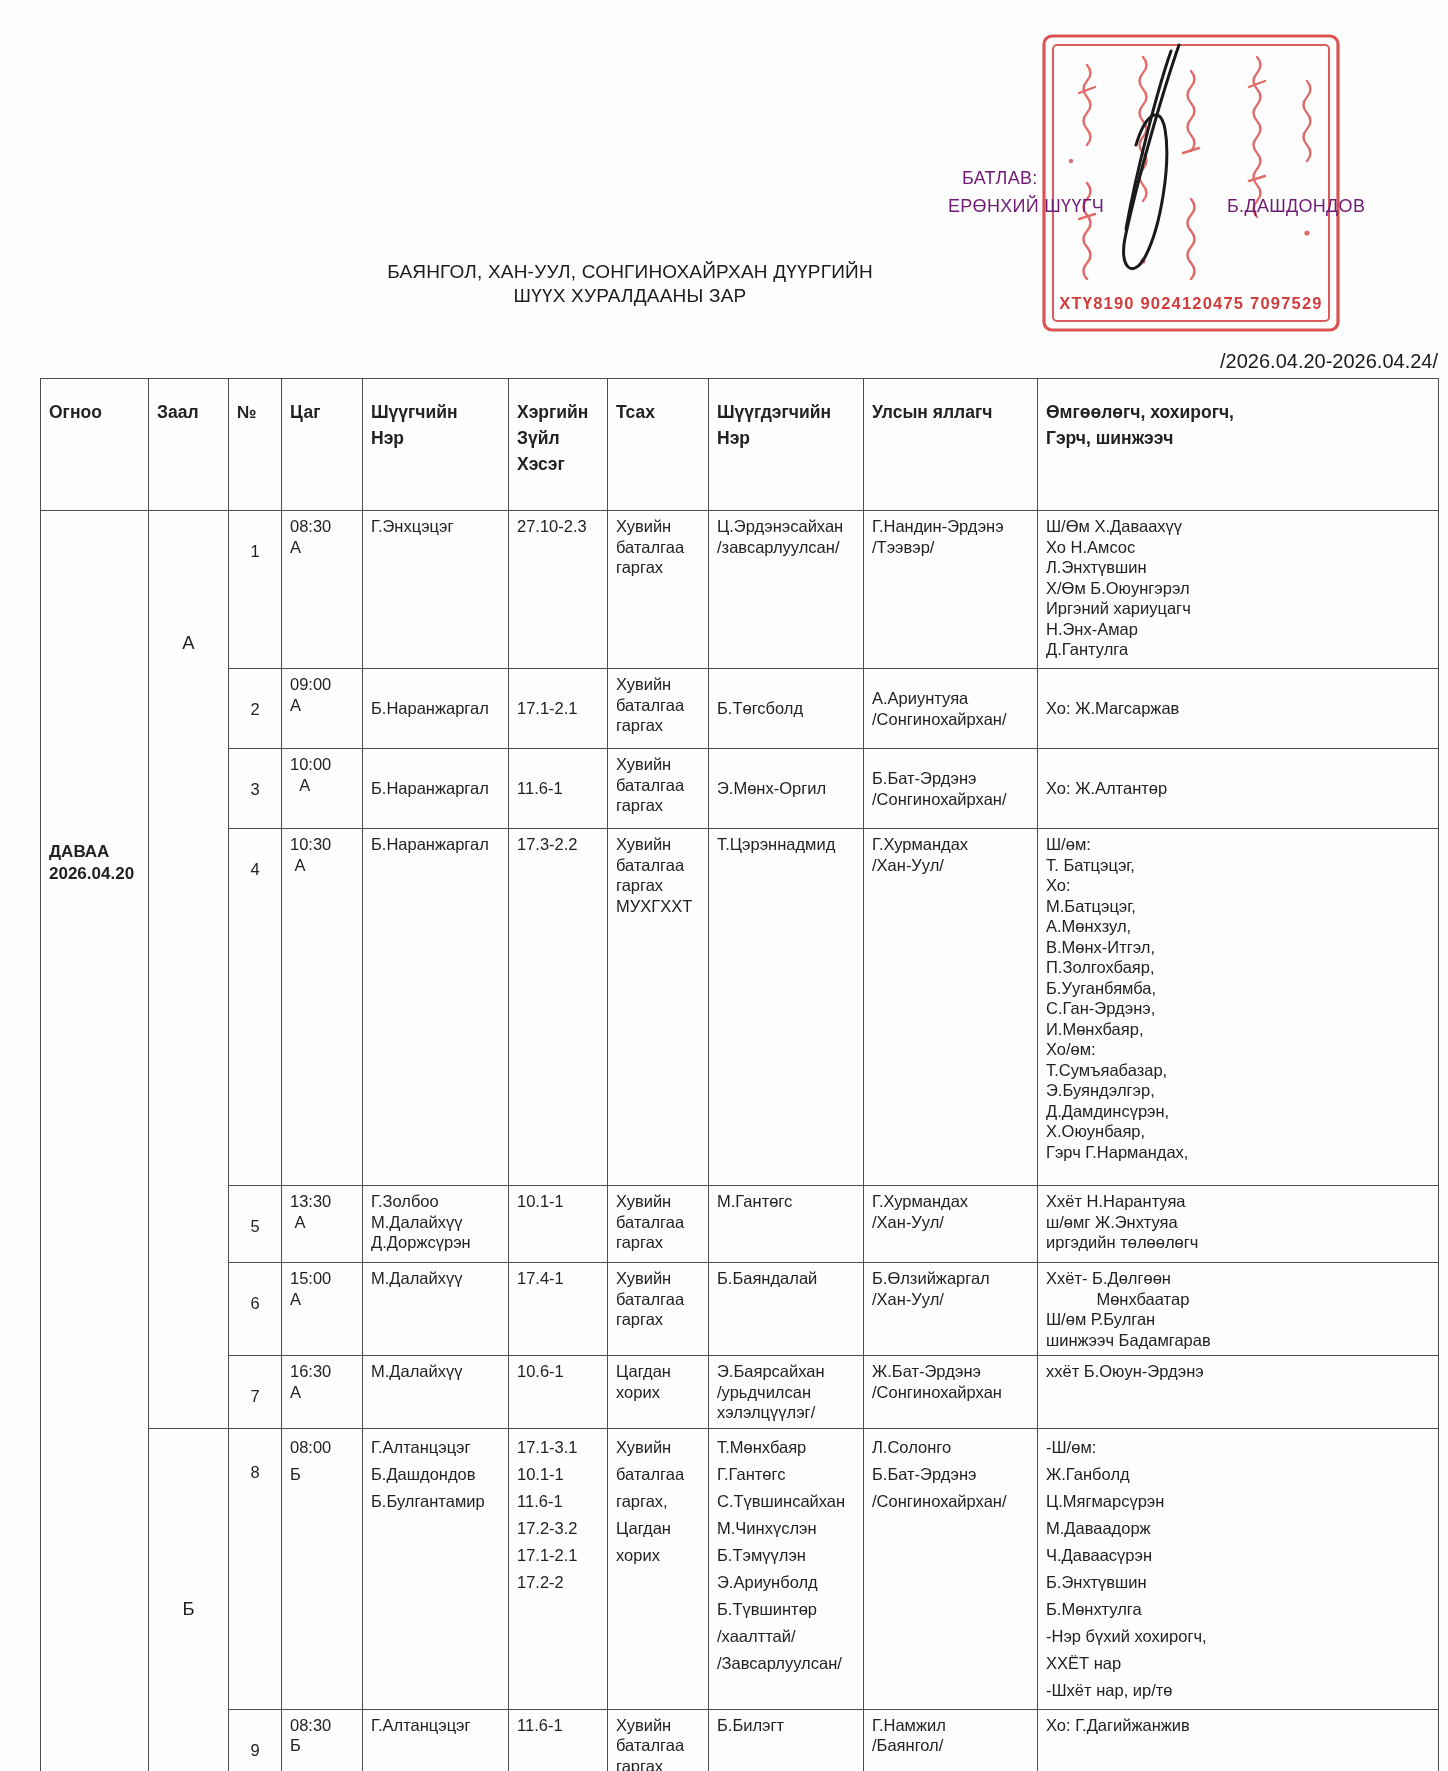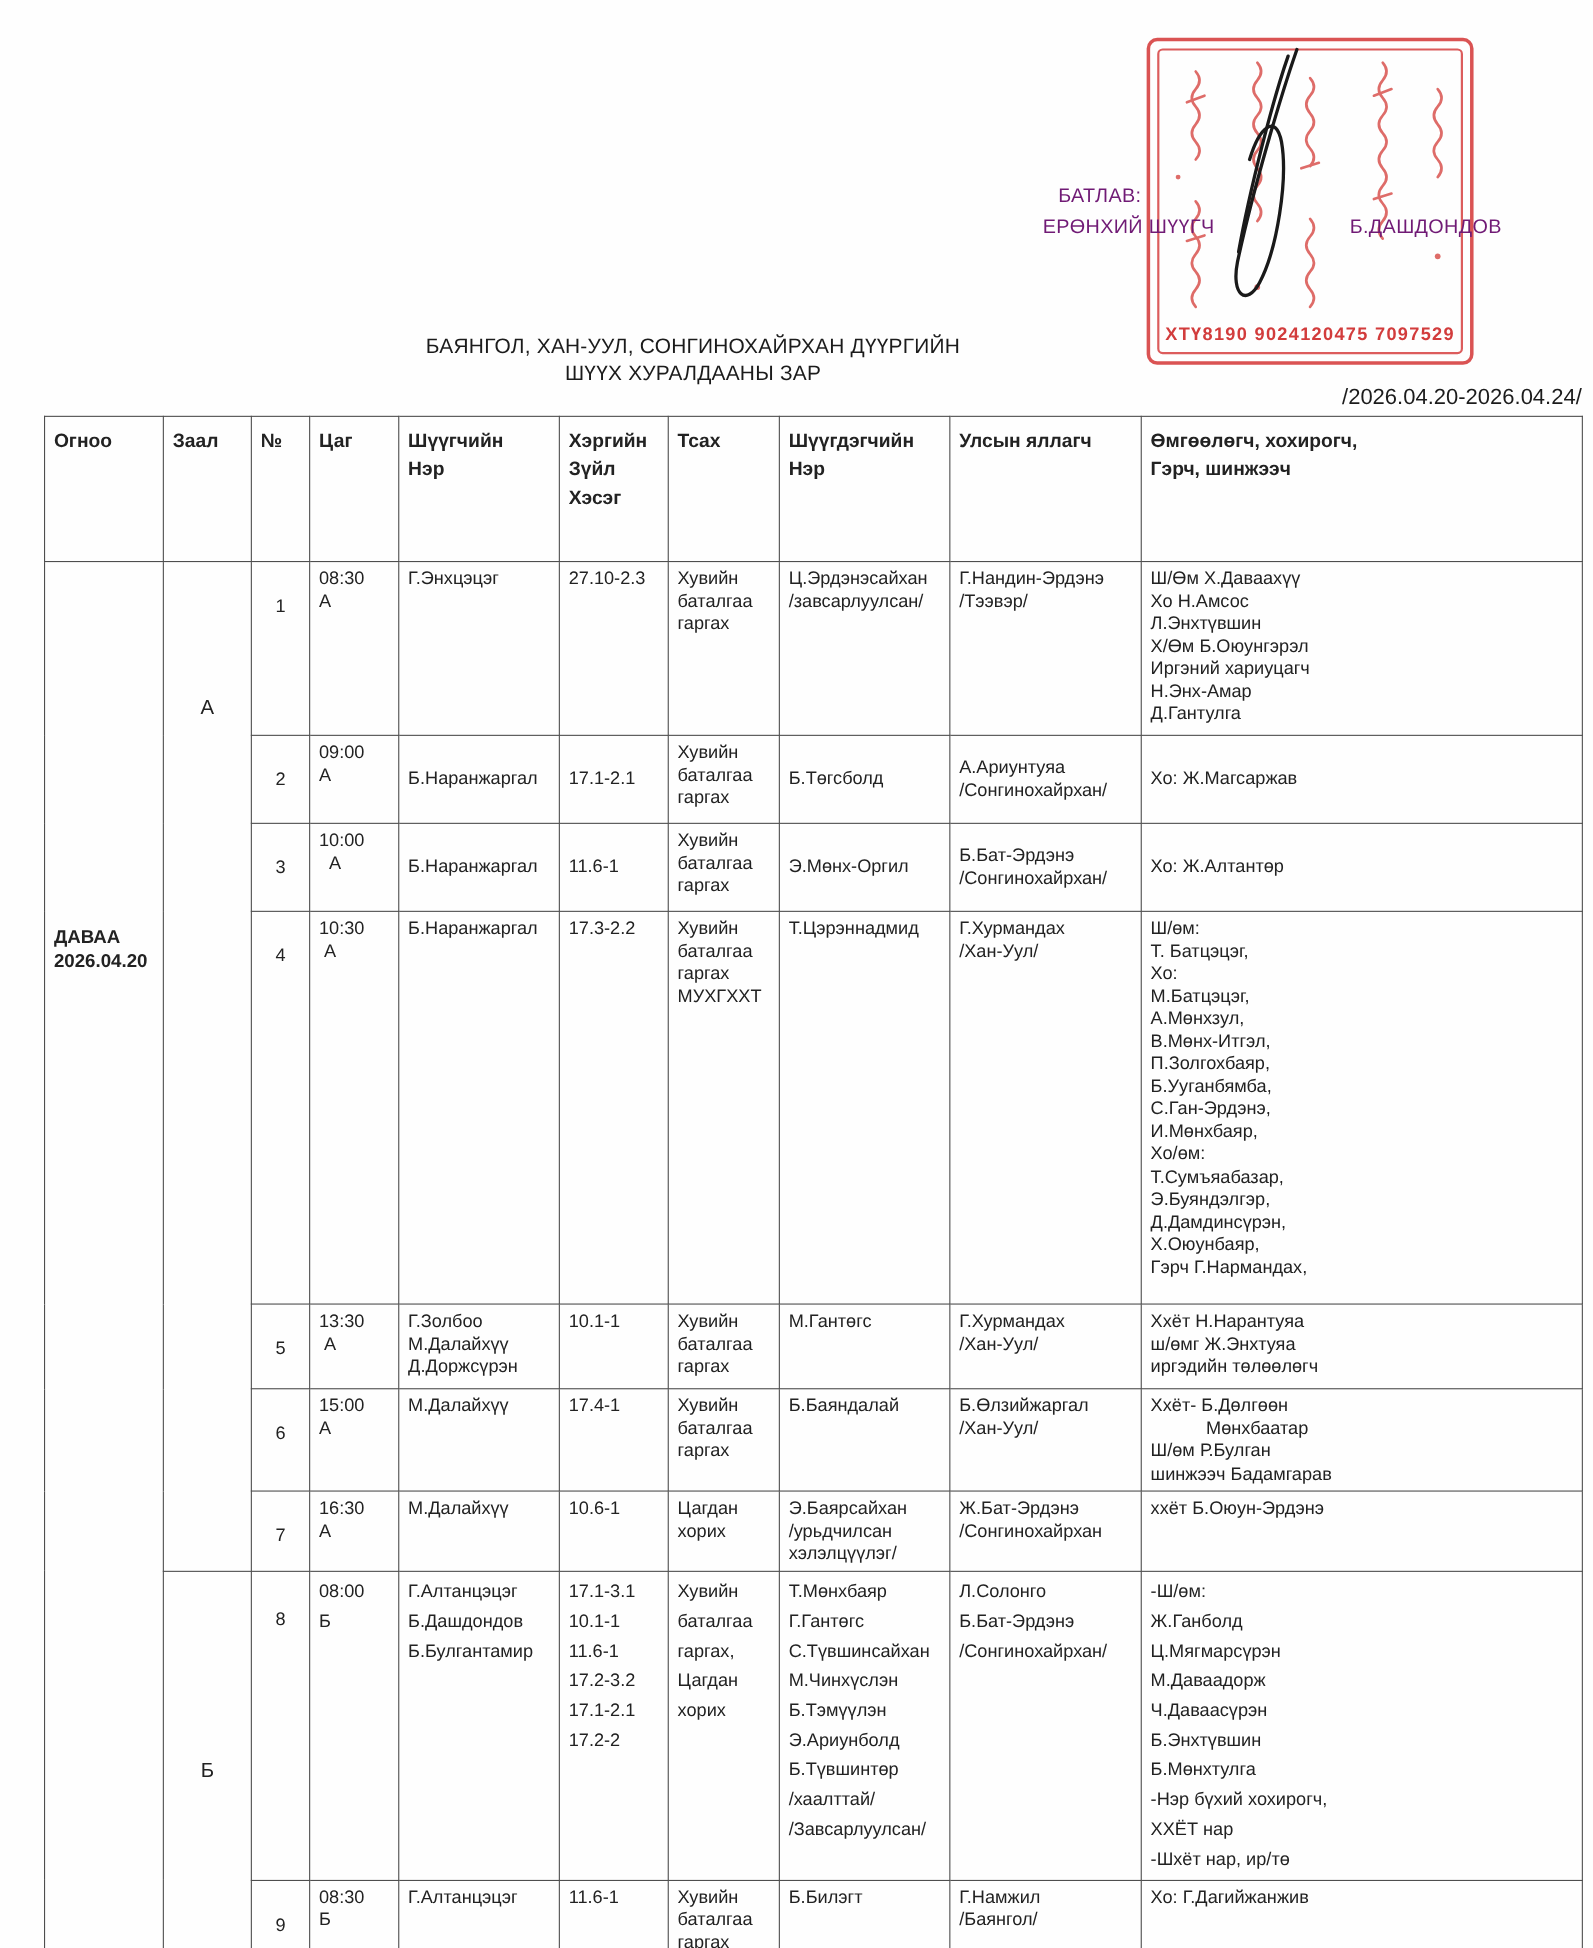--- a/index.html
+++ b/index.html
@@ -13,32 +13,32 @@
   .approval-line { position:absolute; font-size:18px; color:#701a75; letter-spacing:.3px; white-space:nowrap; }
   #batlav   { left:962px;  top:168px; }
   #chief    { left:948px;  top:196px; }
   #chiefnm  { left:1227px; top:196px; }
 
   
   .stamp { position:absolute; left:1041px; top:33px; width:300px; height:300px; }
 
   
   .title-block { position:absolute; left:225px; top:260px; width:810px; text-align:center;
-                 font-size:19px; line-height:24px; color:#1b1b1b; letter-spacing:.2px;margin-top:44px; }
+                 font-size:19px; line-height:24px; color:#1b1b1b; letter-spacing:.2px; }
   .date-range  { position:absolute; right:10px; top:350px; font-size:20px; color:#1b1b1b; }
 
   
   table.schedule { position:absolute; left:40px; top:378px; width:1398px;
                    border-collapse:collapse; table-layout:fixed; }
   .schedule th, .schedule td {
     border:1.5px solid #4e4e4e; vertical-align:top; padding:5px 8px;
     font-size:16.5px; line-height:20.5px; white-space:pre-wrap; overflow:hidden;
     font-weight:normal; text-align:left; color:#222;
   }
-  .schedule th { font-weight:bold; font-size:17.5px; line-height:26px; padding-top:8px;margin-top:16px; }
+  .schedule th { font-weight:bold; font-size:17.5px; line-height:26px; padding-top:20px;margin-top:16px; }
   tr.hdr { height:132px; }
   tr.r1 { height:158px; } tr.r2 { height:80px; } tr.r3 { height:80px; }
   tr.r4 { height:357px; } tr.r5 { height:77px; } tr.r6 { height:81px; }
   tr.r7 { height:70px; }  tr.r8 { height:259px; } tr.r9 { height:85px; }
   tr.r8 td { line-height:27px; }
 
   td.cell-no   { text-align:center; padding-top:30px; }
   td.cell-date { font-weight:bold; padding-top:330px; font-size:17px; line-height:22px; }
   td.cell-hall { text-align:center; font-size:18.5px; }
   td.hall-a    { padding-top:122px; }

